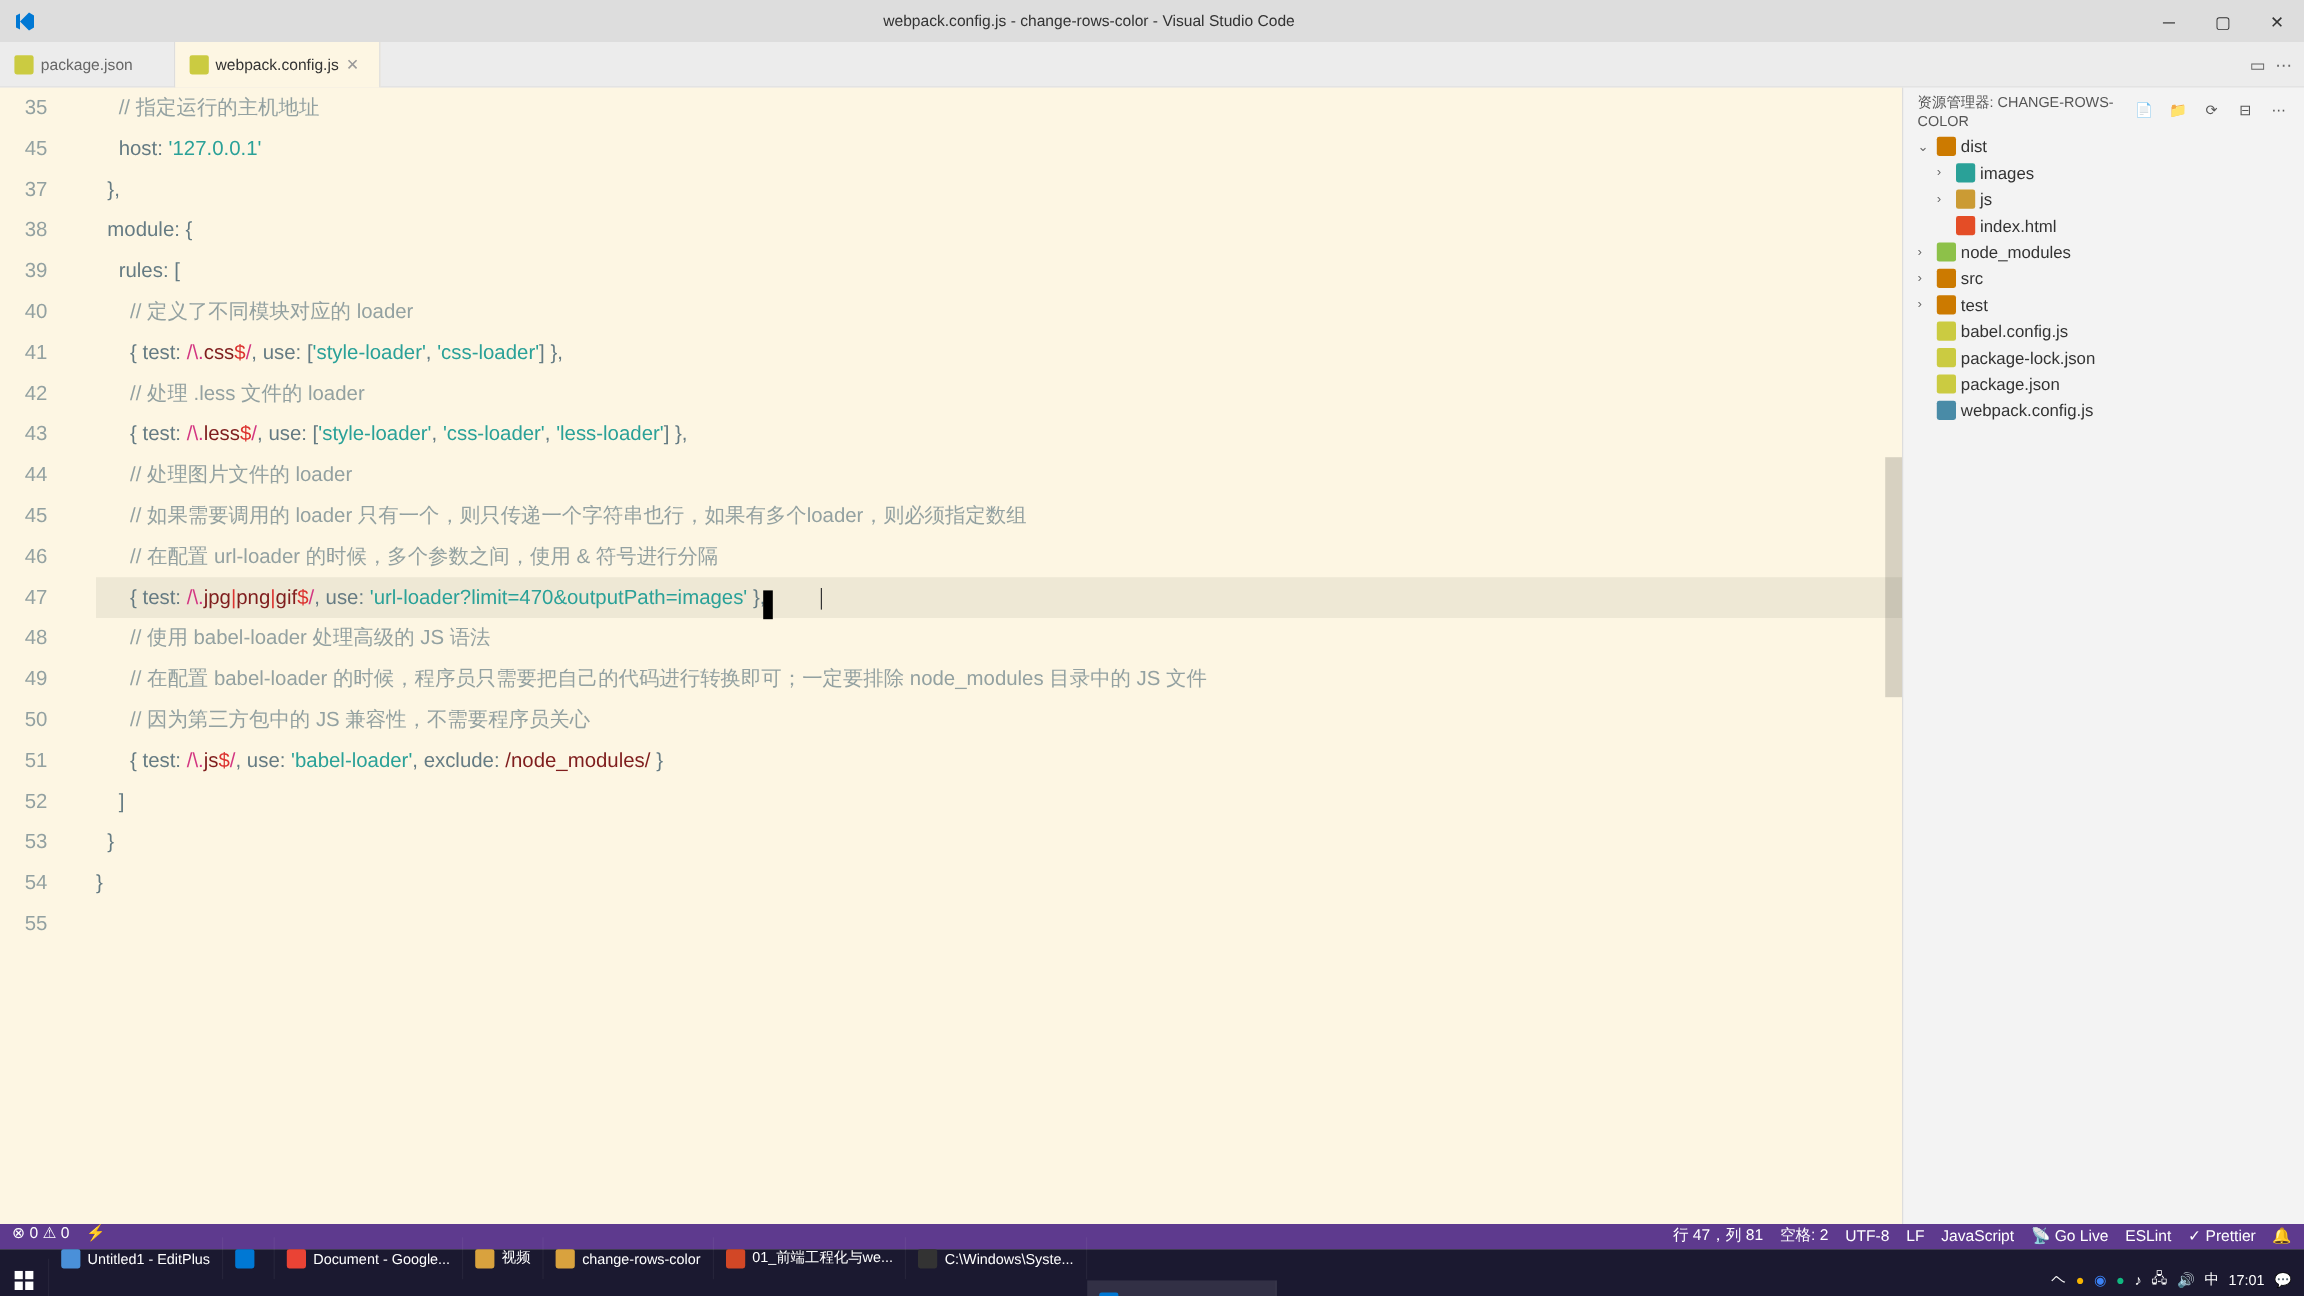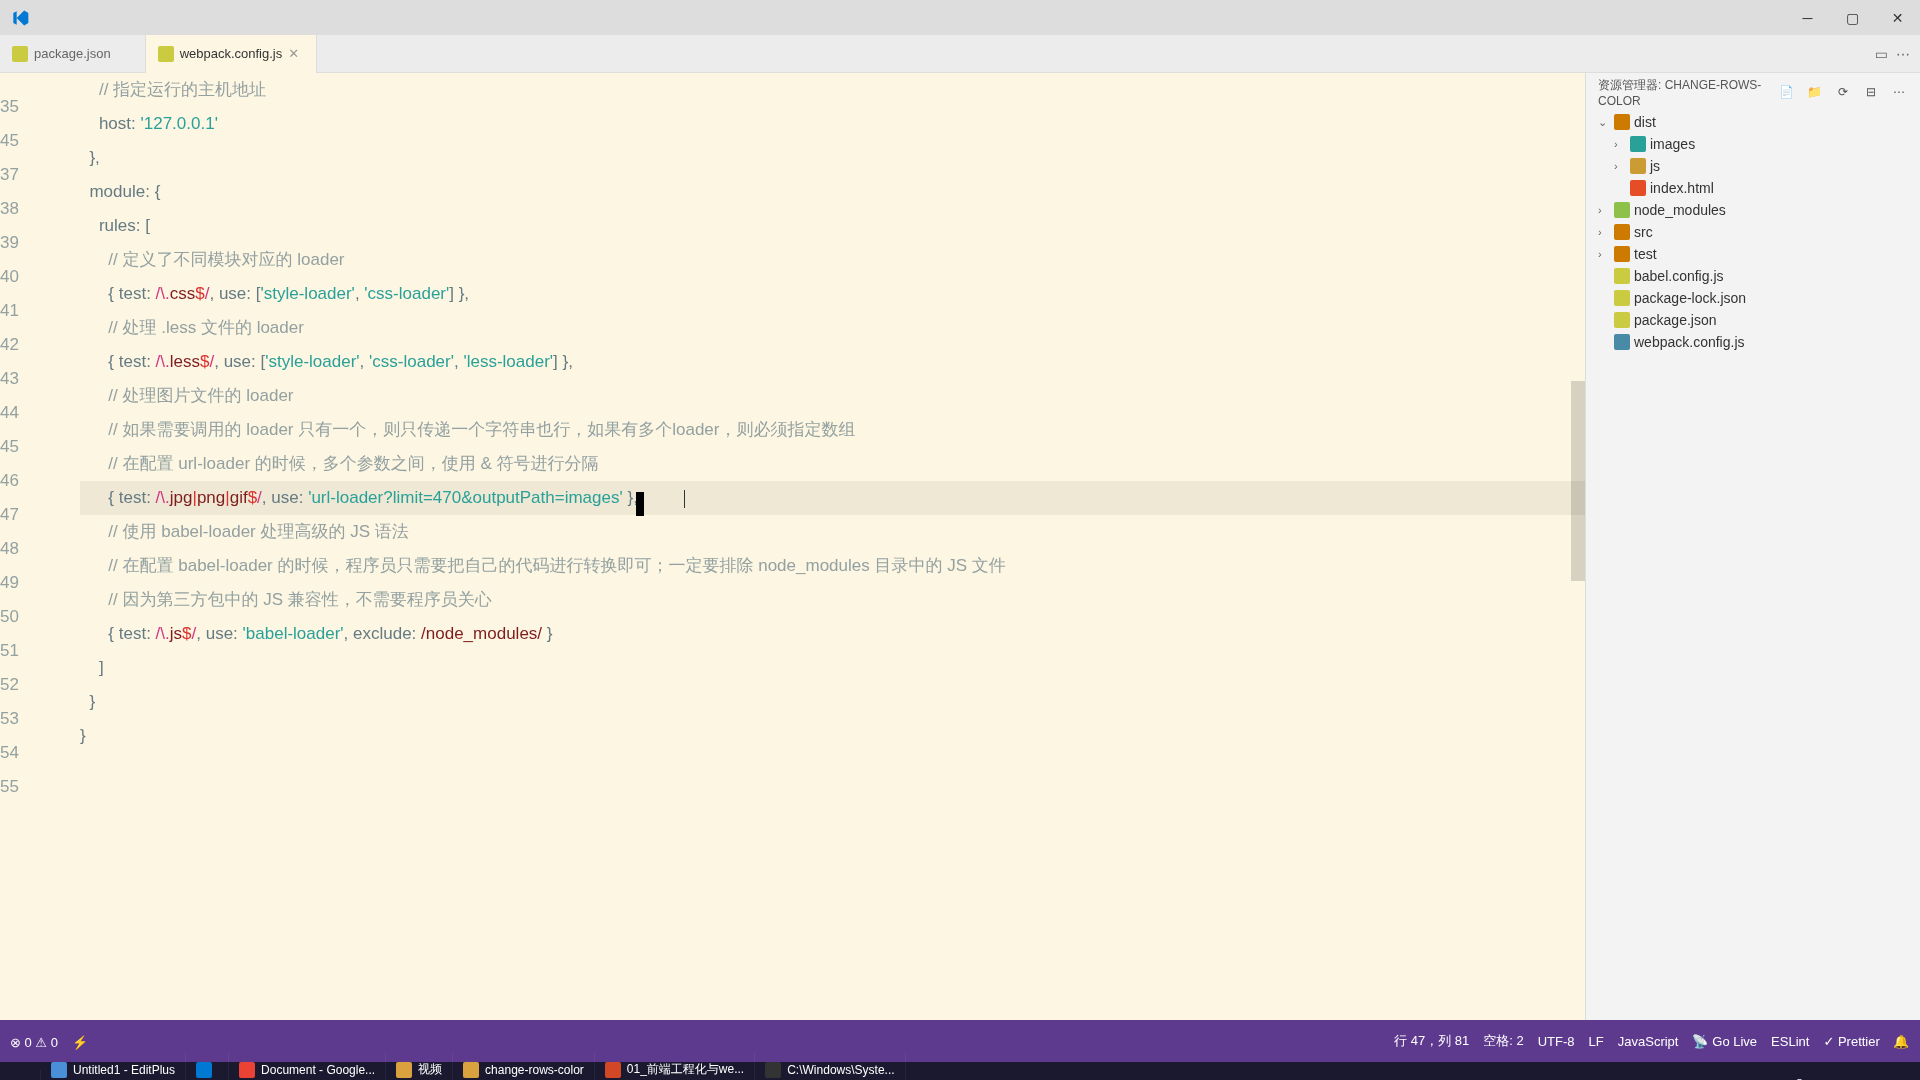--- a/index.html
+++ b/index.html
@@ -14,21 +14,21 @@
     
     .tabs-bar { height: 38px; background: #ececec; display: flex; align-items: center; border-bottom: 1px solid #ddd; }
     .tab { height: 38px; display: flex; align-items: center; padding: 0 12px; gap: 6px; font-size: 13px; color: #666; border-right: 1px solid #ddd; }
     .tab.active { background: #fdf6e3; color: #333; }
     .tab-close { width: 16px; color: #999; }
     .tabs-right { margin-left: auto; display: flex; gap: 8px; padding-right: 10px; color: #666; }
     
     .main { display: flex; height: calc(100% - 35px - 38px - 25px - 35px); }
     
     .editor { flex: 1; background: #fdf6e3; display: flex; font-family: Consolas, monospace; font-size: 17px; position: relative; overflow: hidden; }
-    .gutter { width: 80px; text-align: left; padding-right: 20px; color: #93a1a1; user-select: none; line-height: 34px; padding-top: 17px; }
+    .gutter { width: 80px; text-align: center; padding-right: 20px; color: #93a1a1; user-select: none; line-height: 34px; padding-top: 0; }
     .gutter div { height: 34px; }
     .code { flex: 1; white-space: pre; line-height: 34px; color: #657b83; position: relative; }
     .code-line { height: 34px; }
     .code-line.highlight { background: #eee8d5; }
     
     .str { color: #2aa198; }
     .cmt { color: #93a1a1; }
     .cls { color: #7f1d1d; }
     .re-slash { color: #d33682; }
     .re-end { color: #dc322f; }
@@ -42,40 +42,41 @@
     .sidebar-header { height: 38px; display: flex; align-items: center; padding: 0 12px; font-size: 12px; color: #555; }
     .sidebar-title { flex: 1; }
     .sidebar-icons { display: flex; gap: 10px; color: #555; }
     .sidebar-icons span { width: 18px; text-align: center; }
     
     .tree { padding-left: 4px; font-size: 14px; color: #333; }
     .tree-row { height: 22px; display: flex; align-items: center; gap: 4px; padding-left: 8px; }
     .tree-row.indent1 { padding-left: 24px; }
     .chevron { width: 12px; color: #666; font-size: 11px; }
     
-    .statusbar { height: 42px; background: #5e3a8e; color: #fff; display: flex; align-items: flex-end; font-size: 13px; padding: 12px 10px; gap: 14px; }
+    .statusbar { height: 21px; background: #5e3a8e; color: #fff; display: flex; align-items: flex-start; font-size: 13px; padding: 0 10px; gap: 14px; }
     .statusbar-left { display: flex; gap: 14px; align-items: center; }
     .statusbar-right { margin-left: auto; display: flex; gap: 14px; align-items: center; }
     
     .taskbar { height: 51px; background: #1b1930; display: flex; align-items: center; padding: 0; }
     .taskbar-item { height: 35px; display: flex; align-items: center; gap: 6px; padding: 0 10px; color: #fff; font-size: 12px; border-right: 1px solid rgba(255,255,255,0.05); }
     .taskbar-item.active { background: rgba(255,255,255,0.1); margin-top: 36px; }
     .taskbar-right { margin-left: auto; display: flex; align-items: center; gap: 8px; color: #fff; font-size: 12px; padding-right: 10px; }
     
     .icon-sq { width: 16px; height: 16px; border-radius: 2px; }
   </style>
 </head>
 <body>
 
 <div class="titlebar">
   <div class="titlebar-left">
     <svg class="vscode-logo" viewBox="0 0 24 24">
         <path fill="#0078d4" d="M17 3l5 3v12l-5 3-9-9v8l-4-2V6l4-2v8l9-9z"></path>
       </svg>
   </div>
+  <div class="titlebar-center">webpack.config.js - change-rows-color - Visual Studio Code</div>
   <div class="titlebar-right">
     <div class="win-btn">─</div>
     <div class="win-btn">▢</div>
     <div class="win-btn">✕</div>
   </div>
 </div>
 
 <div class="tabs-bar">
   <div id="tabs-container" style="display:flex">
       <div class="tab">

